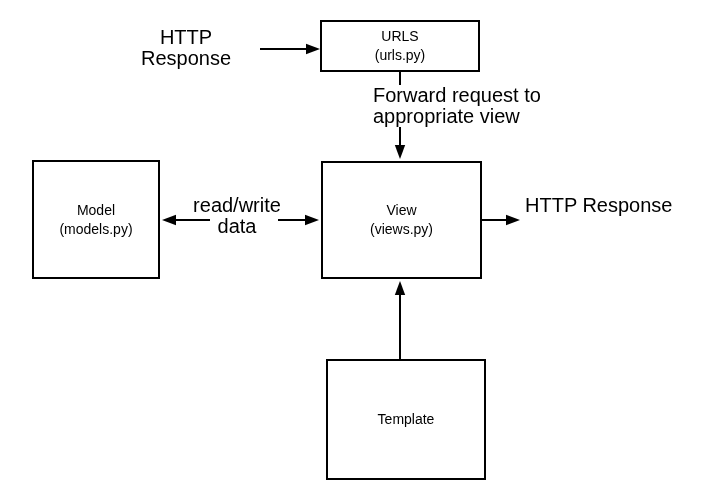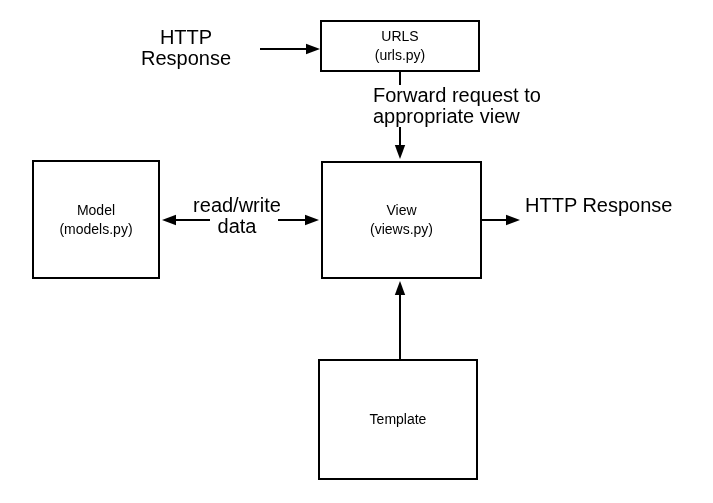--- a/index.html
+++ b/index.html
@@ -43,21 +43,21 @@
     justify-content: center;
     text-align: center;
     font-size: 14px;
     line-height: 19px;
     z-index: 2;
     white-space: nowrap;
   }
   .node-urls     { left: 320px; top: 20px;  width: 160px; height: 52px;  }
   .node-view     { left: 321px; top: 161px; width: 161px; height: 118px; }
   .node-model    { left: 32px;  top: 160px; width: 128px; height: 119px; }
-  .node-template { left: 318px; top: 359px; width: 160px; height: 121px; }
+  .node-template { left: 326px; top: 359px; width: 160px; height: 121px; }
   .label {
     position: absolute;
     font-size: 20px;
     line-height: 21px;
     z-index: 3;
     white-space: nowrap;
   }
   .label-http-request { left: 126px; top: 27px;  width: 120px; text-align: center; }
   .label-forward      { left: 325px; top: 85px;  text-align: left; background: #ffffff; margin-left: 48px; }
   .label-read-write   { left: 177px; top: 195px; width: 120px; text-align: center; }

